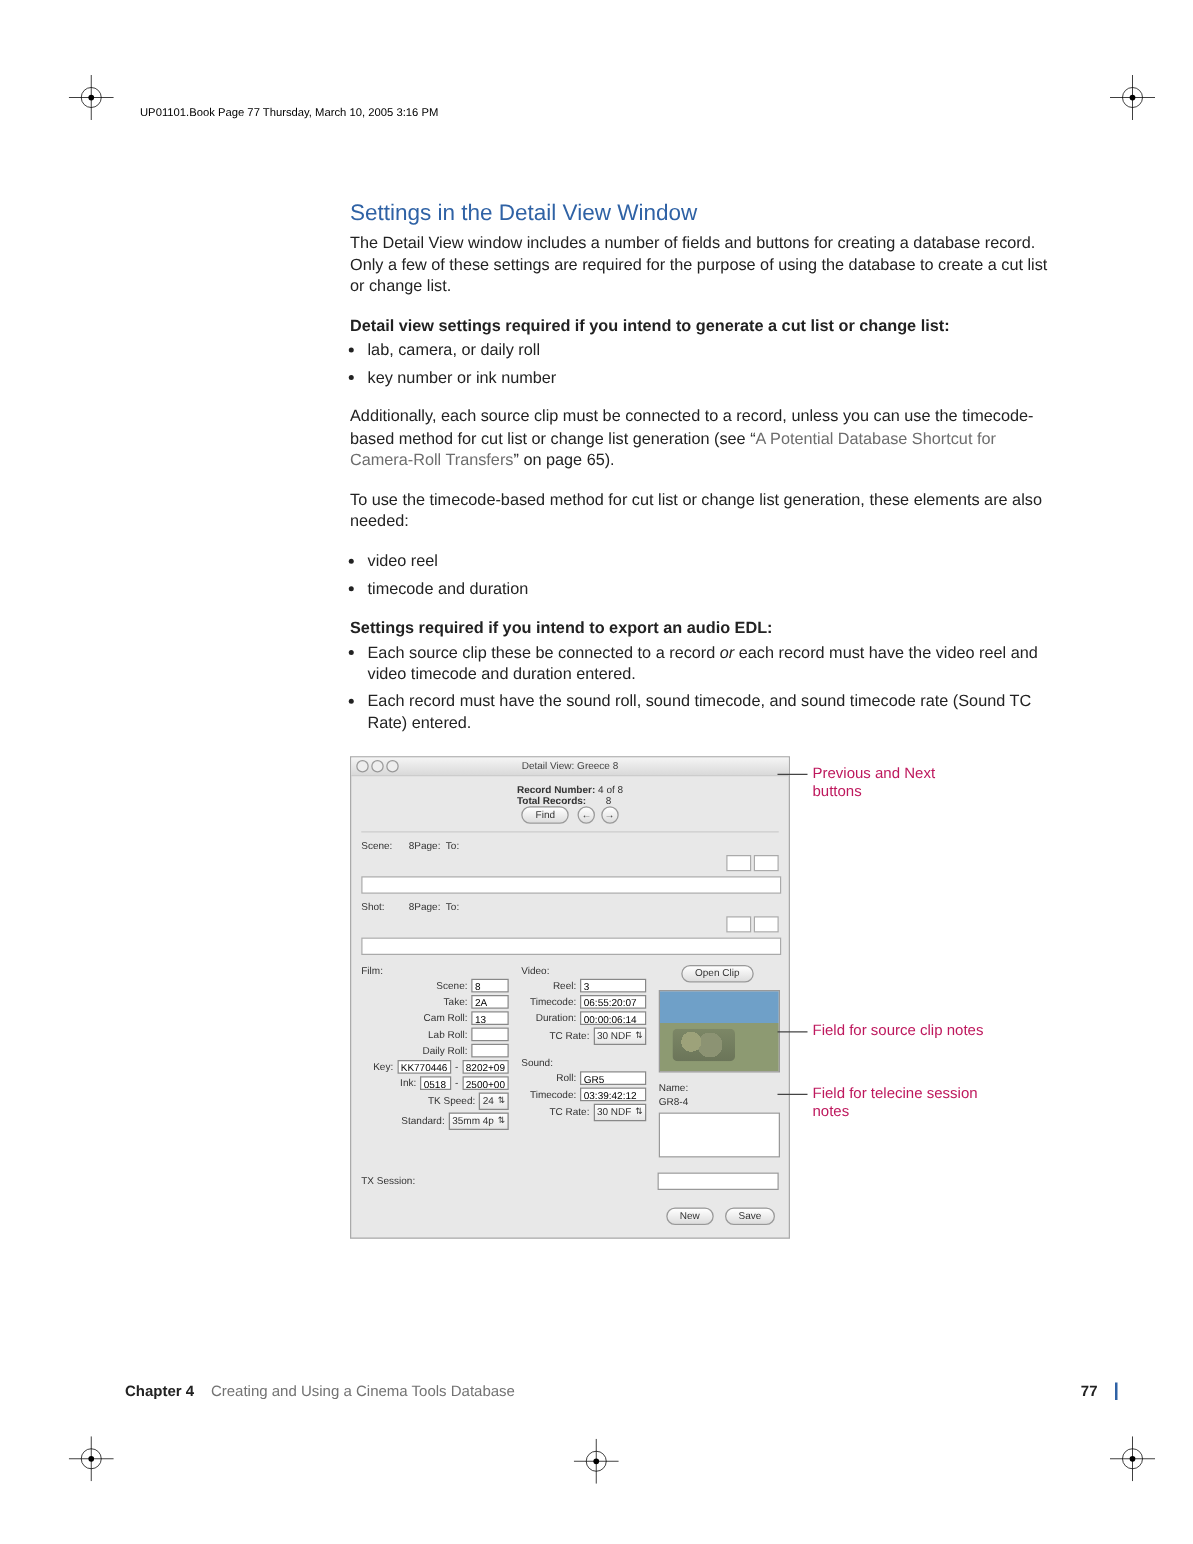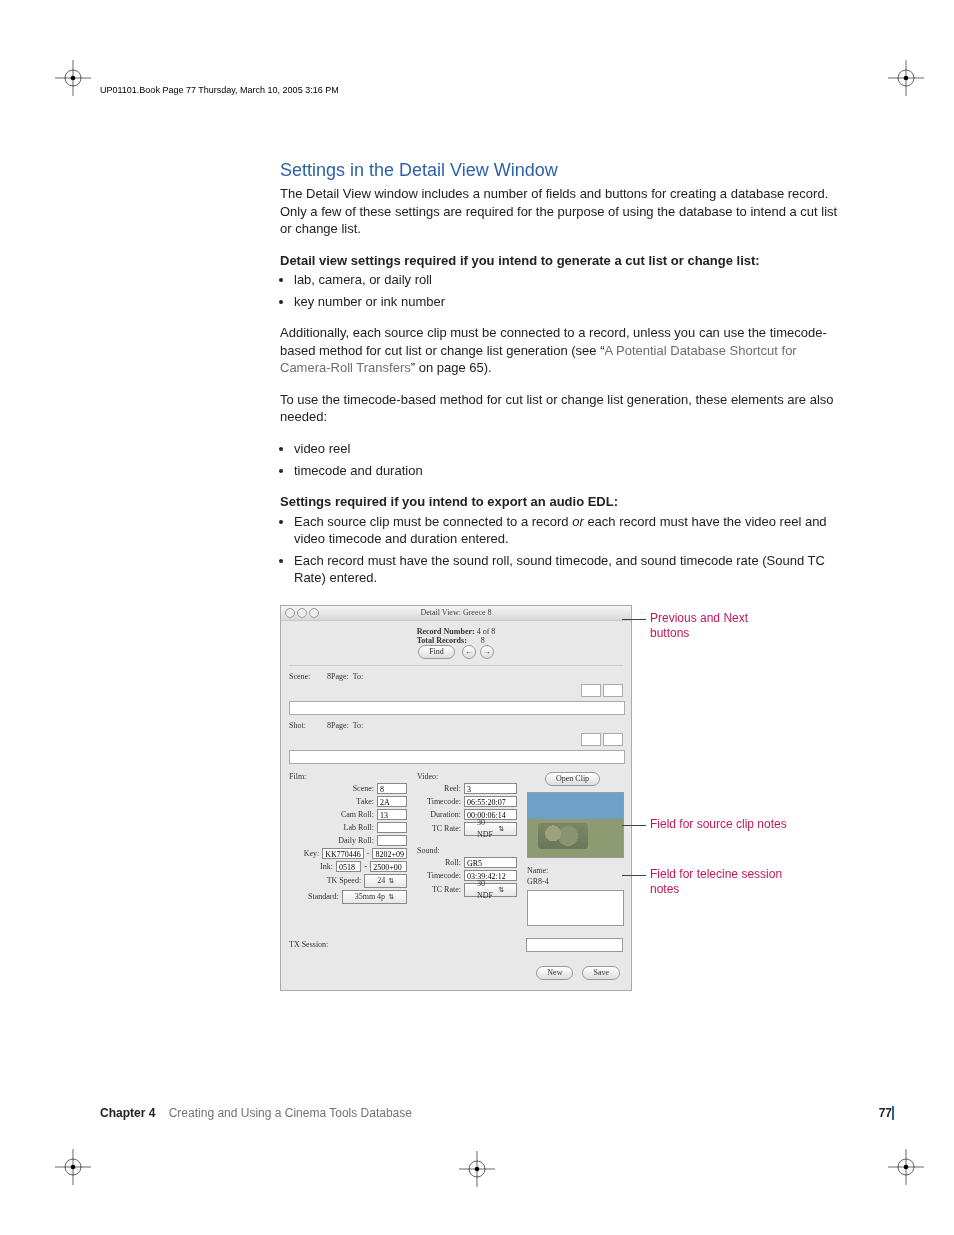--- a/index.html
+++ b/index.html
@@ -19,21 +19,21 @@
   }
   .crop { position: absolute; pointer-events: none; }
   .crop svg { display:block; }
   .crop-tl { top: 60px; left: 55px; }
   .crop-tr { top: 60px; right: 30px; }
   .crop-bl { bottom: 50px; left: 55px; }
   .crop-br { bottom: 50px; right: 30px; }
   .crop-bc { bottom: 48px; left: 50%; transform: translateX(-50%); }
   .slug {
     position: absolute;
-    top: 85px; left: 100px;
+    top: 85px; left: 112px;
     font-size: 9px;
     color: #000;
   }
   .content {
     position: absolute;
     top: 160px;
     left: 280px;
     width: 560px;
   }
   h3.section-title {
@@ -50,21 +50,20 @@
   em.or { font-style: italic; }
 
   
   .figure-wrap { position: relative; margin-top: 18px; }
   .dv-window {
     width: 350px;
     background: #e8e8e8;
     border: 1px solid #aaa;
     font-size: 8px;
     color: #333;
-    font-family: Liberation Serif, serif;
   }
   .dv-titlebar {
     display:flex; align-items:center; height:14px;
     background: linear-gradient(#f5f5f5,#d9d9d9);
     border-bottom:1px solid #ccc;
     position:relative;
   }
   .tl-buttons { display:flex; gap:2px; padding-left:4px;}
   .tl-btn { width:8px; height:8px; border-radius:50%; border:1px solid #999; background:#eee;}
   .dv-title { position:absolute; left:0; right:0; text-align:center; font-size:8px; color:#444;}
@@ -98,21 +97,21 @@
   .field-row { display:flex; align-items:center; justify-content:flex-end; margin:2px 0; font-size:8px; gap:3px;}
   .field-row .flab { text-align:right; flex:0 0 44px; color:#333;}
   .field-row .fval {
     height:11px; border:1px solid #888; background:#fff;
     font-size:8px; padding:0 2px; line-height:11px; color:#000;
     box-sizing:border-box;
   }
   .fval.w30{width:30px;} .fval.w44{width:44px;} .fval.w56{width:56px;}
   .sel {
     height:12px; border:1px solid #888; background:linear-gradient(#fff,#e6e6e6);
-    font-size:8px; padding:0 12px; line-height:12px; display:inline-flex; align-items:center; gap:3px;
+    font-size:8px; padding:0 2px; line-height:12px; display:inline-flex; align-items:center; gap:3px;
   }
   .sel .chev { font-size:7px; }
   .col-head { font-size:8px; margin-bottom:2px; }
   .thumb {
     width:95px; height:64px; background:linear-gradient(#6fa0c8 40%, #8d9a72 40%);
     position:relative; border:1px solid #999; margin-top:4px;
   }
   .thumb::after{
     content:""; position:absolute; bottom:8px; left:10px; width:50px; height:26px;
     background: radial-gradient(circle at 30% 40%, #9da27a 0 8px, transparent 8px),
@@ -133,21 +132,21 @@
 
   
   .footer {
     position:absolute; bottom:115px; left:100px; right:60px;
     display:flex; justify-content:space-between; align-items:center;
     font-size:12px;
   }
   .footer .chap { font-weight:700; }
   .footer .chaptitle { color:#737373; margin-left:10px; }
   .footer .rsep {
-    border-right:2px solid #2f62a5; height:14px;
+    border-right:2px solid #2f62a5; padding-right:14px; height:14px;
     display:flex; align-items:center; font-weight:700;
   }
 </style>
 </head>
 <body>
 
 <div class="page">
 
   <div class="crop crop-tl">
     <svg width="36" height="36">
@@ -187,42 +186,42 @@
         <line x1="0" y1="18" x2="36" y2="18" stroke="#000" stroke-width="0.6"></line>
         <line x1="18" y1="0" x2="18" y2="36" stroke="#000" stroke-width="0.6"></line>
         <circle cx="18" cy="18" r="2.3" fill="#000"></circle>
       </svg>
   </div>
 
   <div class="slug">UP01101.Book  Page 77  Thursday, March 10, 2005  3:16 PM</div>
 
   <div class="content">
     <h3 class="section-title">Settings in the Detail View Window</h3>
-    <p>The Detail View window includes a number of fields and buttons for creating a database record. Only a few of these settings are required for the purpose of using the database to intend a cut list or change list.</p>
+    <p>The Detail View window includes a number of fields and buttons for creating a database record. Only a few of these settings are required for the purpose of using the database to create a cut list or change list.</p>
 
     <p class="bold-sub">Detail view settings required if you intend to generate a cut list or change list:</p>
     <ul class="bullets">
       <li>lab, camera, or daily roll</li>
       <li>key number or ink number</li>
     </ul>
 
     <p>
       <span>Additionally, each source clip must be connected to a record, unless you can use the timecode-based method for cut list or change list generation (see “</span><span class="xref">A Potential Database Shortcut for Camera-Roll Transfers</span><span>” on page 65).</span>
     </p>
 
     <p>To use the timecode-based method for cut list or change list generation, these elements are also needed:</p>
     <ul class="bullets">
       <li>video reel</li>
       <li>timecode and duration</li>
     </ul>
 
     <p class="bold-sub">Settings required if you intend to export an audio EDL:</p>
     <ul class="bullets">
       <li>
-        <span>Each source clip must be connected to a record </span><em class="or">or</em><span> each record must have the video reel and video timecode and duration entered.</span>
+        <span>Each source clip these be connected to a record </span><em class="or">or</em><span> each record must have the video reel and video timecode and duration entered.</span>
       </li>
       <li>Each record must have the sound roll, sound timecode, and sound timecode rate (Sound TC Rate) entered.</li>
     </ul>
 
     <div class="figure-wrap">
       <div class="dv-window">
         <div class="dv-titlebar">
           <div class="tl-buttons">
             <span class="tl-btn"></span>
             <span class="tl-btn"></span>

